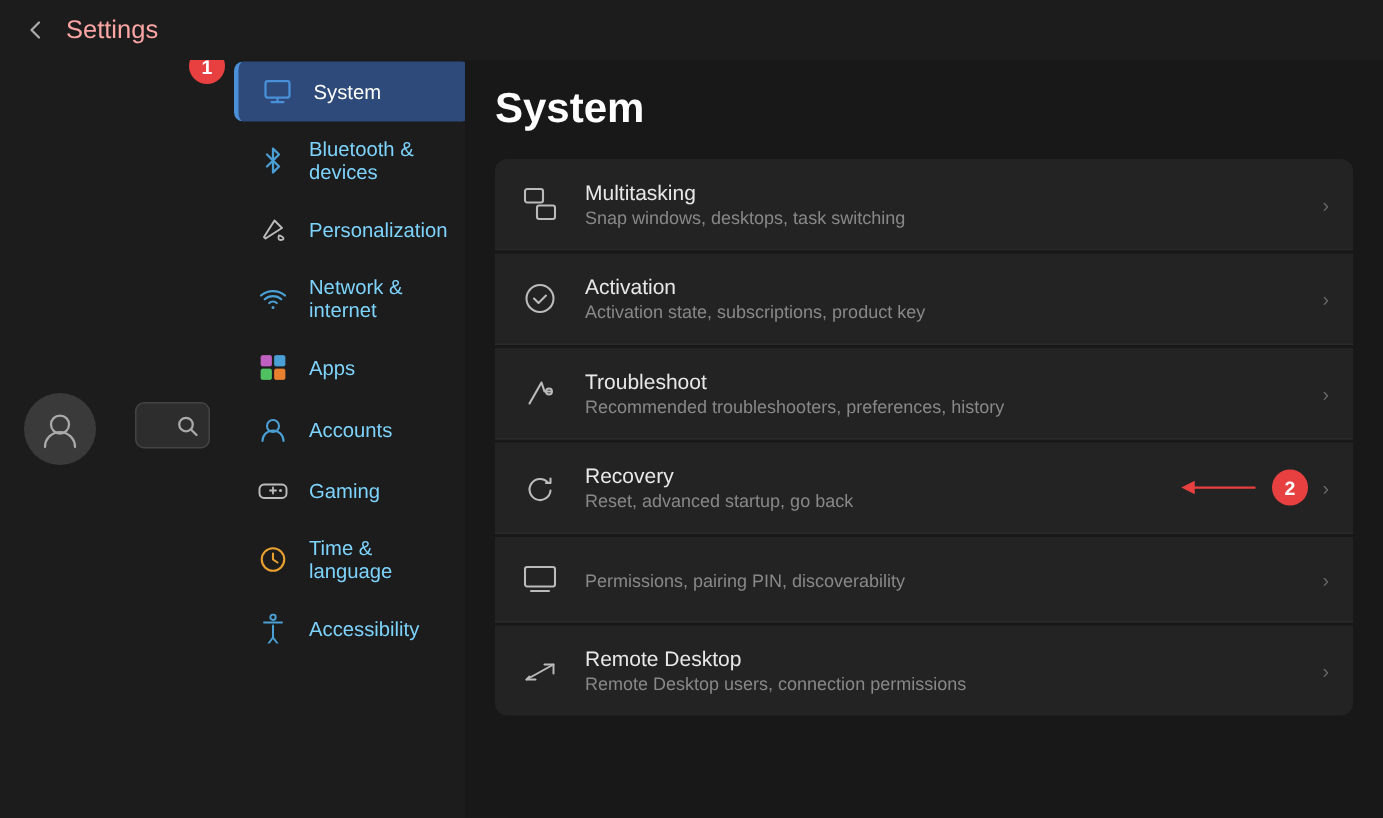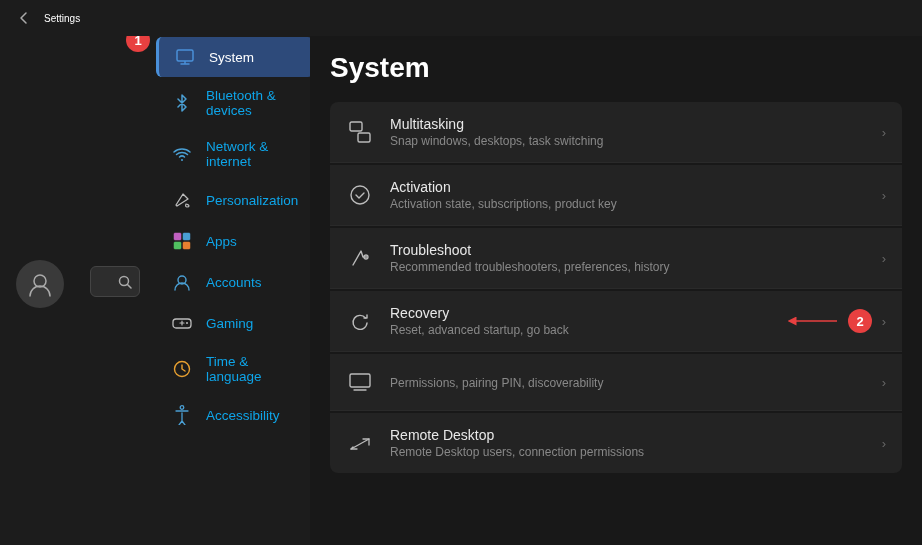--- a/index.html
+++ b/index.html
@@ -21,22 +21,22 @@
       padding: 10px 16px;
       background: #1c1c1c;
       gap: 12px;
     }
     .title-bar .back-btn {
       cursor: pointer;
       color: #aaa;
       font-size: 16px;
     }
     .title-bar .app-title {
-      font-size: 10px;
-      color: #ffffff;
+      font-size: 17px;
+      color: #fca5a5;
       font-weight: 400;
     }
 
     
     .main-layout {
       display: flex;
       flex: 1;
       overflow: hidden;
     }
 
@@ -114,21 +114,21 @@
 
     .nav-item {
       display: flex;
       align-items: center;
       padding: 10px 16px;
       cursor: pointer;
       border-radius: 6px;
       margin: 1px 6px;
       gap: 14px;
       font-size: 13.5px;
-      color: #0ea5e9;
+      color: #7dd3fc;
       position: relative;
     }
     .nav-item.active {
       background: #2d4a7a;
       border-left: 3px solid #4a90d9;
       color: #fff;
     }
     .nav-item .nav-icon {
       width: 20px;
       height: 20px;
@@ -272,38 +272,38 @@
         <div class="nav-icon">
           <svg width="16" height="18" viewBox="0 0 16 18" fill="none">
             <path d="M4 5l8 8-4 4V1l4 4-8 8" stroke="#4a9fd4" stroke-width="1.5" stroke-linecap="round" stroke-linejoin="round"></path>
           </svg>
         </div>
         <span class="nav-label">Bluetooth &amp; devices</span>
       </div>
 
       <div class="nav-item">
         <div class="nav-icon">
+          <svg width="18" height="18" viewBox="0 0 18 18" fill="none">
+            <path d="M3 14l7-11 5 5-11 7z" stroke="#bbb" stroke-width="1.3" stroke-linejoin="round"></path>
+            <path d="M13 13c1 0 3 1 3 2s-1 1-2 1-2-1-1-3z" stroke="#bbb" stroke-width="1.2"></path>
+          </svg>
+        </div>
+        <span class="nav-label">Personalization</span>
+      </div>
+
+      <div class="nav-item">
+        <div class="nav-icon">
           <svg width="18" height="14" viewBox="0 0 18 14" fill="none">
             <path d="M1 5c4.4-4 11.6-4 16 0" stroke="#4a9fd4" stroke-width="1.5" stroke-linecap="round"></path>
             <path d="M3.5 7.5c3-2.8 8-2.8 11 0" stroke="#4a9fd4" stroke-width="1.5" stroke-linecap="round"></path>
             <path d="M6.5 10c1.4-1.3 3.6-1.3 5 0" stroke="#4a9fd4" stroke-width="1.5" stroke-linecap="round"></path>
             <circle cx="9" cy="13" r="1" fill="#4a9fd4"></circle>
           </svg>
         </div>
         <span class="nav-label">Network &amp; internet</span>
-      </div>
-
-      <div class="nav-item">
-        <div class="nav-icon">
-          <svg width="18" height="18" viewBox="0 0 18 18" fill="none">
-            <path d="M3 14l7-11 5 5-11 7z" stroke="#bbb" stroke-width="1.3" stroke-linejoin="round"></path>
-            <path d="M13 13c1 0 3 1 3 2s-1 1-2 1-2-1-1-3z" stroke="#bbb" stroke-width="1.2"></path>
-          </svg>
-        </div>
-        <span class="nav-label">Personalization</span>
       </div>
 
       <div class="nav-item">
         <div class="nav-icon">
           <svg width="18" height="18" viewBox="0 0 18 18" fill="none">
             <rect x="1" y="1" width="7" height="7" rx="1" fill="#c060c0" stroke="#c060c0" stroke-width="0.5"></rect>
             <rect x="10" y="1" width="7" height="7" rx="1" fill="#4a9fd4" stroke="#4a9fd4" stroke-width="0.5"></rect>
             <rect x="1" y="10" width="7" height="7" rx="1" fill="#50c060" stroke="#50c060" stroke-width="0.5"></rect>
             <rect x="10" y="10" width="7" height="7" rx="1" fill="#e88030" stroke="#e88030" stroke-width="0.5"></rect>
           </svg>

